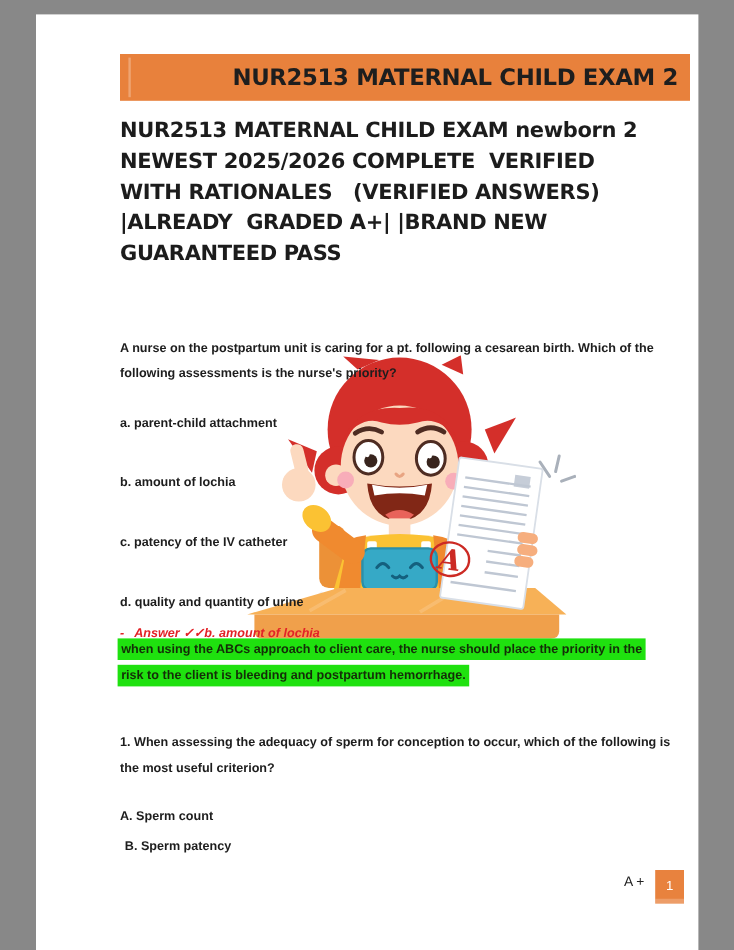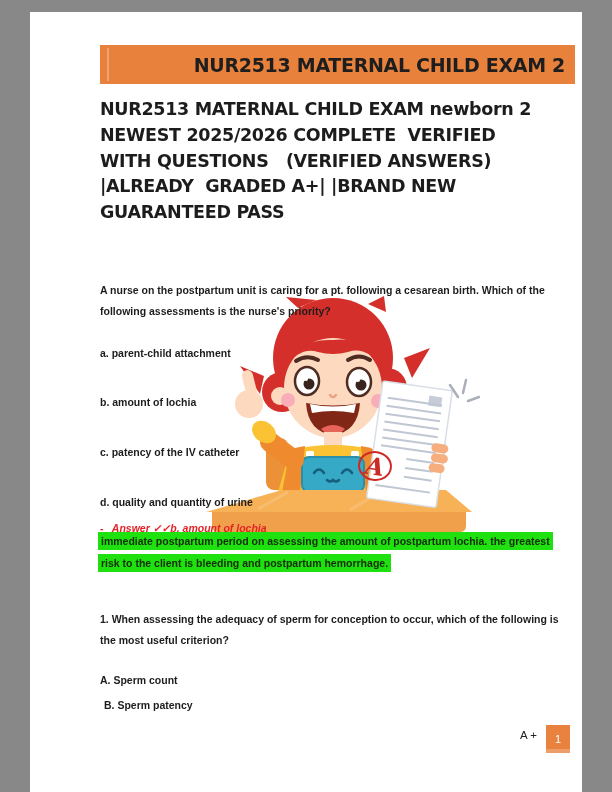--- a/index.html
+++ b/index.html
@@ -57,21 +57,21 @@
 
 <div class="page">
 
   <div class="banner">
     <span class="banner-title">NUR2513 MATERNAL CHILD EXAM 2</span>
   </div>
 
   <div class="heading">
     <div class="heading-line">NUR2513 MATERNAL CHILD EXAM newborn 2</div>
     <div class="heading-line">NEWEST 2025/2026 COMPLETE  VERIFIED</div>
-    <div class="heading-line">WITH QUESTIONS   (VERIFIED ANSWERS)</div>
+    <div class="heading-line">WITH RATIONALES   (VERIFIED ANSWERS)</div>
     <div class="heading-line">|ALREADY  GRADED A+| |BRAND NEW</div>
     <div class="heading-line">GUARANTEED PASS</div>
   </div>
 
   <svg class="illustration" width="280" height="246" viewBox="0 0 280 246" aria-hidden="true">
 
     <g stroke="#9aa3ad" stroke-width="2" opacity="0.14" stroke-linecap="round">
       <path d="M118,26 L128,18"></path>
         <path d="M212,122 L222,114"></path>
         <path d="M58,206 L68,198"></path>
@@ -190,21 +190,21 @@
   <p class="bodytext q-para" style="top:257px">A nurse on the postpartum unit is caring for a pt. following a cesarean birth. Which of the
 following assessments is the nurse's priority?</p>
   <p class="bodytext" style="top:322px">a. parent-child attachment</p>
   <p class="bodytext" style="top:371px">b. amount of lochia</p>
   <p class="bodytext" style="top:421px">c. patency of the IV catheter</p>
   <p class="bodytext" style="top:471px">d. quality and quantity of urine</p>
 
   <p class="bodytext answer-line" style="top:497px">-   Answer ✓✓b. amount of lochia</p>
 
   <div class="rationale">
-    <span class="rationale-line">immediate postpartum period on assessing the amount of postpartum lochia. the greatest</span>
+    <span class="rationale-line">when using the ABCs approach to client care, the nurse should place the priority in the</span>
     <span class="rationale-line">risk to the client is bleeding and postpartum hemorrhage.</span>
   </div>
 
   <p class="bodytext q-para" style="top:586px">1. When assessing the adequacy of sperm for conception to occur, which of the following is
 the most useful criterion?</p>
   <p class="bodytext" style="top:649px">A. Sperm count</p>
   <p class="bodytext" style="top:674px;left:74px">B. Sperm patency</p>
 
   <span class="footer-grade">A +</span>
   <div class="page-box">

